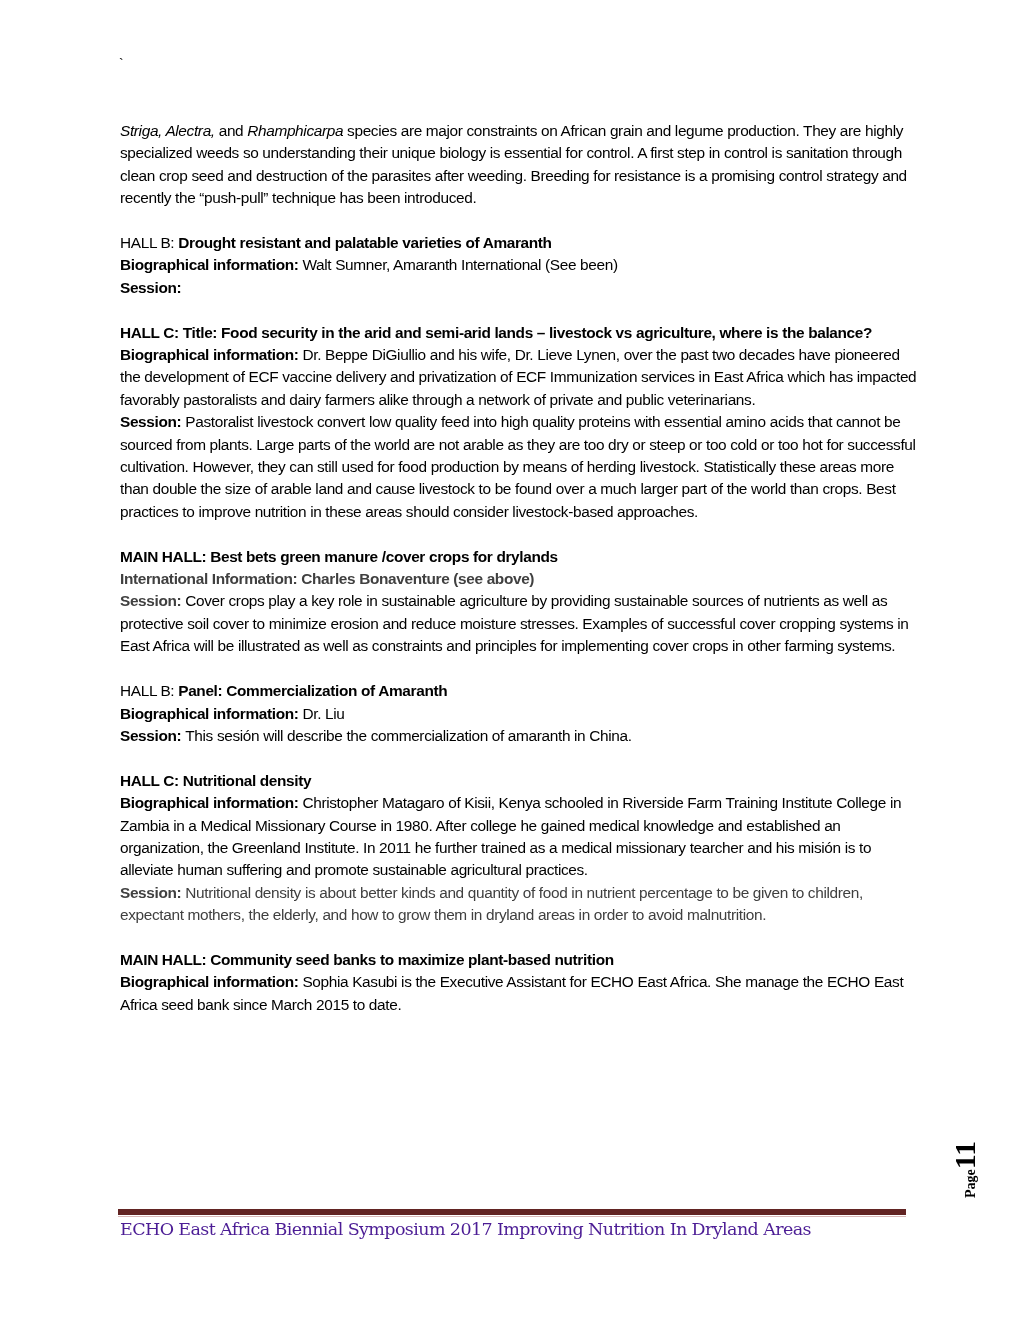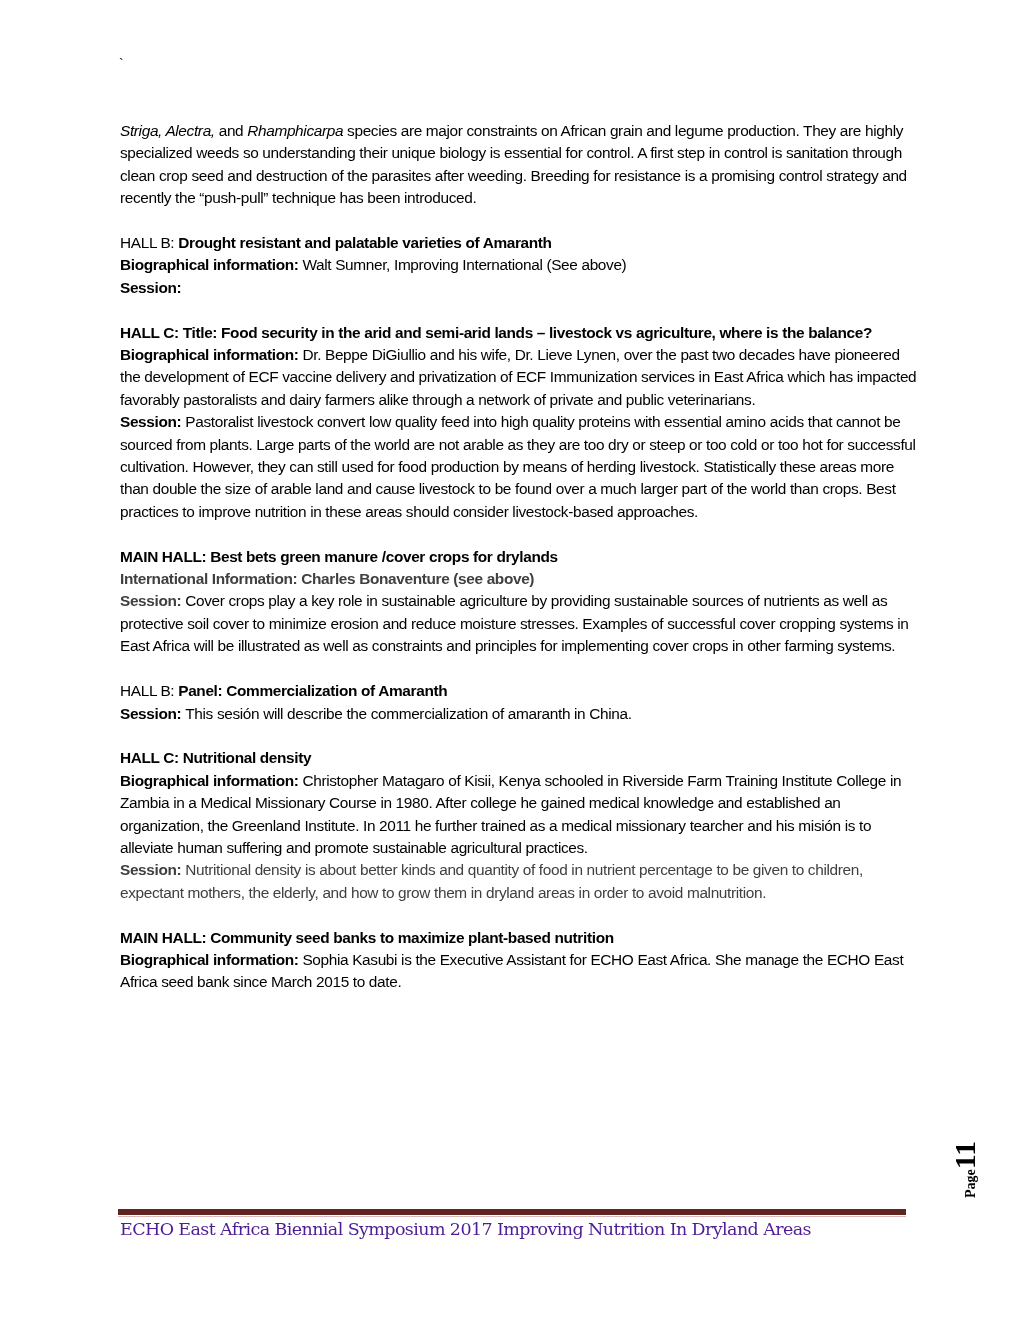--- a/index.html
+++ b/index.html
@@ -38,21 +38,21 @@
   <span class="tick">`</span>
 
   <div class="content">
 
     <p><span class="i">Striga, Alectra,</span><span> and </span><span class="i">Rhamphicarpa</span><span> species are major constraints on African grain and legume production. They are highly specialized weeds so understanding their unique biology is essential for control.  A first step in control is sanitation through clean crop seed and destruction of the parasites after weeding.  Breeding for resistance is a promising control strategy and recently the “push-pull” technique has been introduced.</span></p>
 
     <div class="blank"></div>
 
     <div>
       <p><span>HALL B: </span><span class="b">Drought resistant and palatable varieties of Amaranth</span></p>
-      <p><span class="b">Biographical information: </span><span>Walt Sumner, Improving International (See above)</span></p>
+      <p><span class="b">Biographical information: </span><span>Walt Sumner, Amaranth International (See been)</span></p>
       <p><span class="b">Session:</span></p>
     </div>
 
     <div class="blank"></div>
 
     <div>
       <p class="b"><span>HALL C: </span><span>Title: Food security in the arid and semi-arid lands – livestock vs agriculture, where is the balance?</span></p>
       <p><span class="b">Biographical information: </span><span>Dr. Beppe DiGiullio and his wife, Dr. Lieve Lynen, over the past two decades have pioneered the development of ECF vaccine delivery and privatization of ECF Immunization services in East Africa which has impacted favorably pastoralists and dairy farmers alike through a network of private and public veterinarians.</span></p>
       <p><span class="b">Session: </span><span> Pastoralist livestock convert low quality feed into high quality proteins with essential amino acids that cannot be sourced from plants. Large parts of the world are not arable as they are too dry or steep or too cold or too hot for successful cultivation. However, they can still used for food production by means of herding livestock.  Statistically these areas more than double the size of arable land and cause livestock to be found over a much larger part of the world than crops. Best practices to improve nutrition in these areas should consider livestock-based approaches.</span></p>
     </div>
@@ -62,20 +62,21 @@
     <div>
       <p class="b"><span>MAIN HALL: </span><span>Best bets green manure /cover crops for drylands</span></p>
       <p class="gray-b"><span>International Information: Charles Bonaventure (see above)</span></p>
       <p><span class="gray-b">Session: </span><span>Cover crops play a key role in sustainable agriculture by providing sustainable sources of nutrients as well as protective soil cover to minimize erosion and reduce moisture stresses. Examples of successful cover cropping systems in East Africa will be illustrated as well as constraints and principles for implementing cover crops in other farming systems.</span></p>
     </div>
 
     <div class="blank"></div>
 
     <div>
       <p><span>HALL B: </span><span class="b">Panel: Commercialization of Amaranth</span></p>
+      <p><span class="b">Biographical information: </span><span>Dr. Liu</span></p>
       <p><span class="b">Session: </span><span> This sesión will describe the commercialization of amaranth in China.</span></p>
     </div>
 
     <div class="blank"></div>
 
     <div>
       <p class="b"><span>HALL C: </span><span>Nutritional density</span></p>
       <p><span class="b">Biographical information: </span><span>Christopher Matagaro of Kisii, Kenya schooled in Riverside Farm Training Institute College in Zambia in a Medical Missionary Course in 1980. After college he gained medical knowledge and established an organization, the Greenland Institute. In 2011 he further trained as a medical missionary tearcher and his misión is to alleviate human suffering and promote sustainable agricultural practices.</span></p>
       <p><span class="gray-b">Session: </span><span class="gray">Nutritional density is about better kinds and quantity of food in nutrient percentage to be given to children, expectant mothers, the elderly, and how to grow them in dryland areas in order to avoid malnutrition.</span></p>
     </div>

